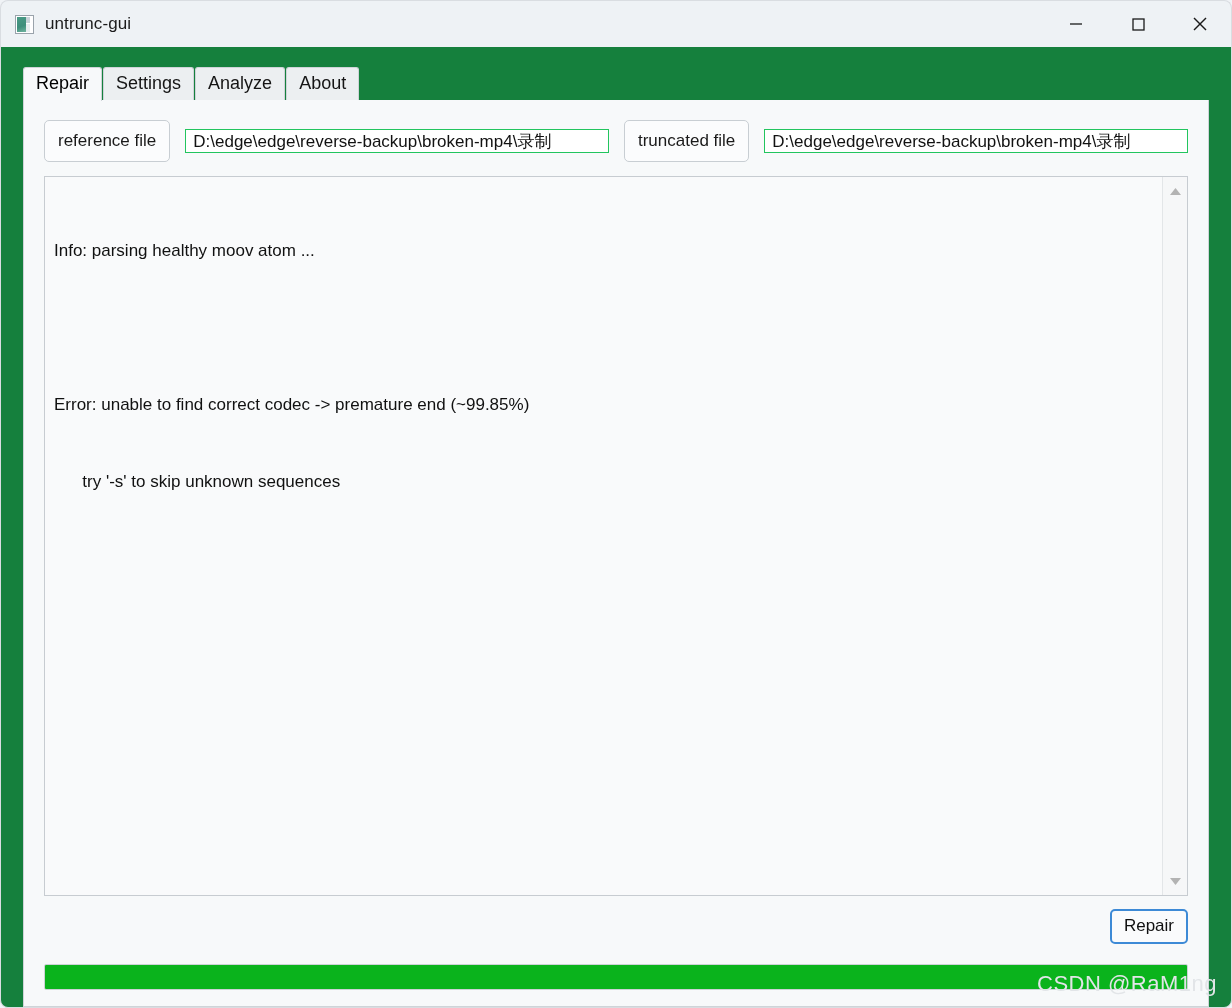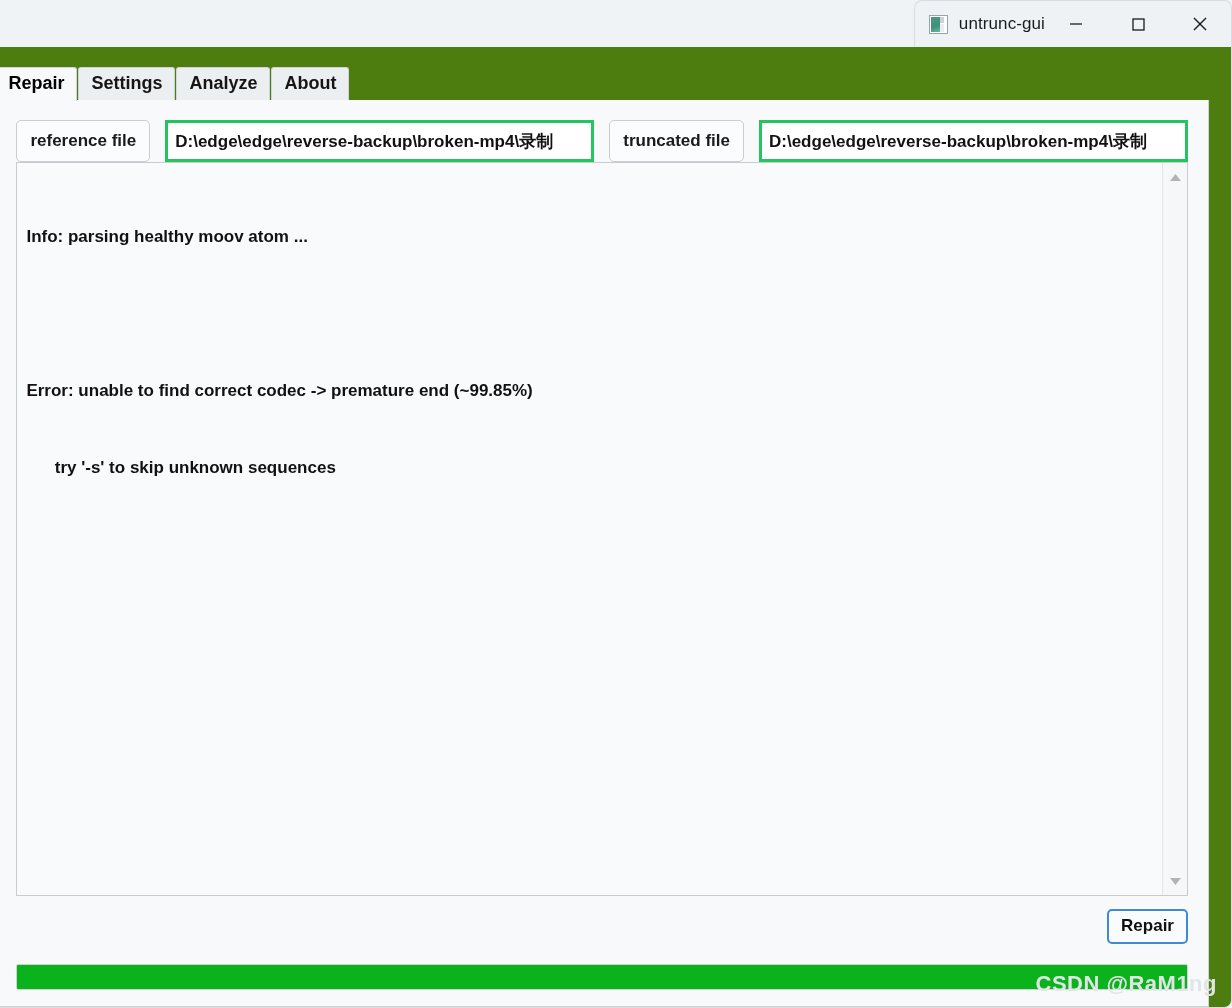--- a/index.html
+++ b/index.html
@@ -11,21 +11,20 @@
     font-family: "Liberation Sans", sans-serif;
   }
 
   .window {
     position: relative;
     width: 1232px;
     height: 1008px;
     background: #f0f3f6;
     display: flex;
     flex-direction: column;
-    align-items: flex-end;
   }
 
   
   .titlebar {
     height: 47px;
     min-height: 47px;
     background: #eef2f5;
     display: flex;
     align-items: center;
     position: relative;
@@ -80,30 +79,29 @@
     display: flex;
     align-items: center;
     justify-content: center;
     cursor: default;
   }
   .win-btn svg { display: block; }
 
   
   .body-area {
     flex: 1;
-    background: #4d7c0f;
+    background: #15803d;
     border-left: 1px solid #d9dde1;
     border-right: 1px solid #d9dde1;
     border-bottom: 1px solid #d9dde1;
     border-radius: 0 0 8px 8px;
     display: flex;
     flex-direction: column;
     position: relative;
     overflow: hidden;
-    font-weight: bold;
   }
   .tabstrip {
     display: flex;
     align-items: flex-end;
     padding: 22px 0 0 22px;
     height: 53px;
     position: relative;
   }
   .tab {
     font-size: 18px;
@@ -157,39 +155,40 @@
     border: 1px solid #c8ced3;
     border-radius: 5px;
     height: 42px;
     padding: 4px 13px;
     display: flex;
     align-items: center;
     white-space: nowrap;
     cursor: default;
   }
   .file-input {
-    height: 42px;
+    height: 24px;
     background: #ffffff;
-    border: 3px solid #22c55e;
+    border: 1px solid #22c55e;
     font-size: 17px;
     color: #121212;
     padding: 0 7px;
     display: flex;
     align-items: center;
     overflow: hidden;
     white-space: nowrap;
     font-family: "Liberation Sans", sans-serif;
     outline: none;
   }
   .file-input.ref { width: 429px; margin-left: 15px; }
   .file-input.trunc { width: 429px; margin-left: 15px; }
   .file-btn.trunc-label { margin-left: 15px; }
 
   
   .log-wrap {
+    margin-top: 14px;
     flex: 1;
     background: #f9fafb;
     border: 1px solid #c7ccd1;
     display: flex;
     position: relative;
     overflow: hidden;
   }
   .log-text {
     flex: 1;
     padding: 10px 8px 8px 9px;

